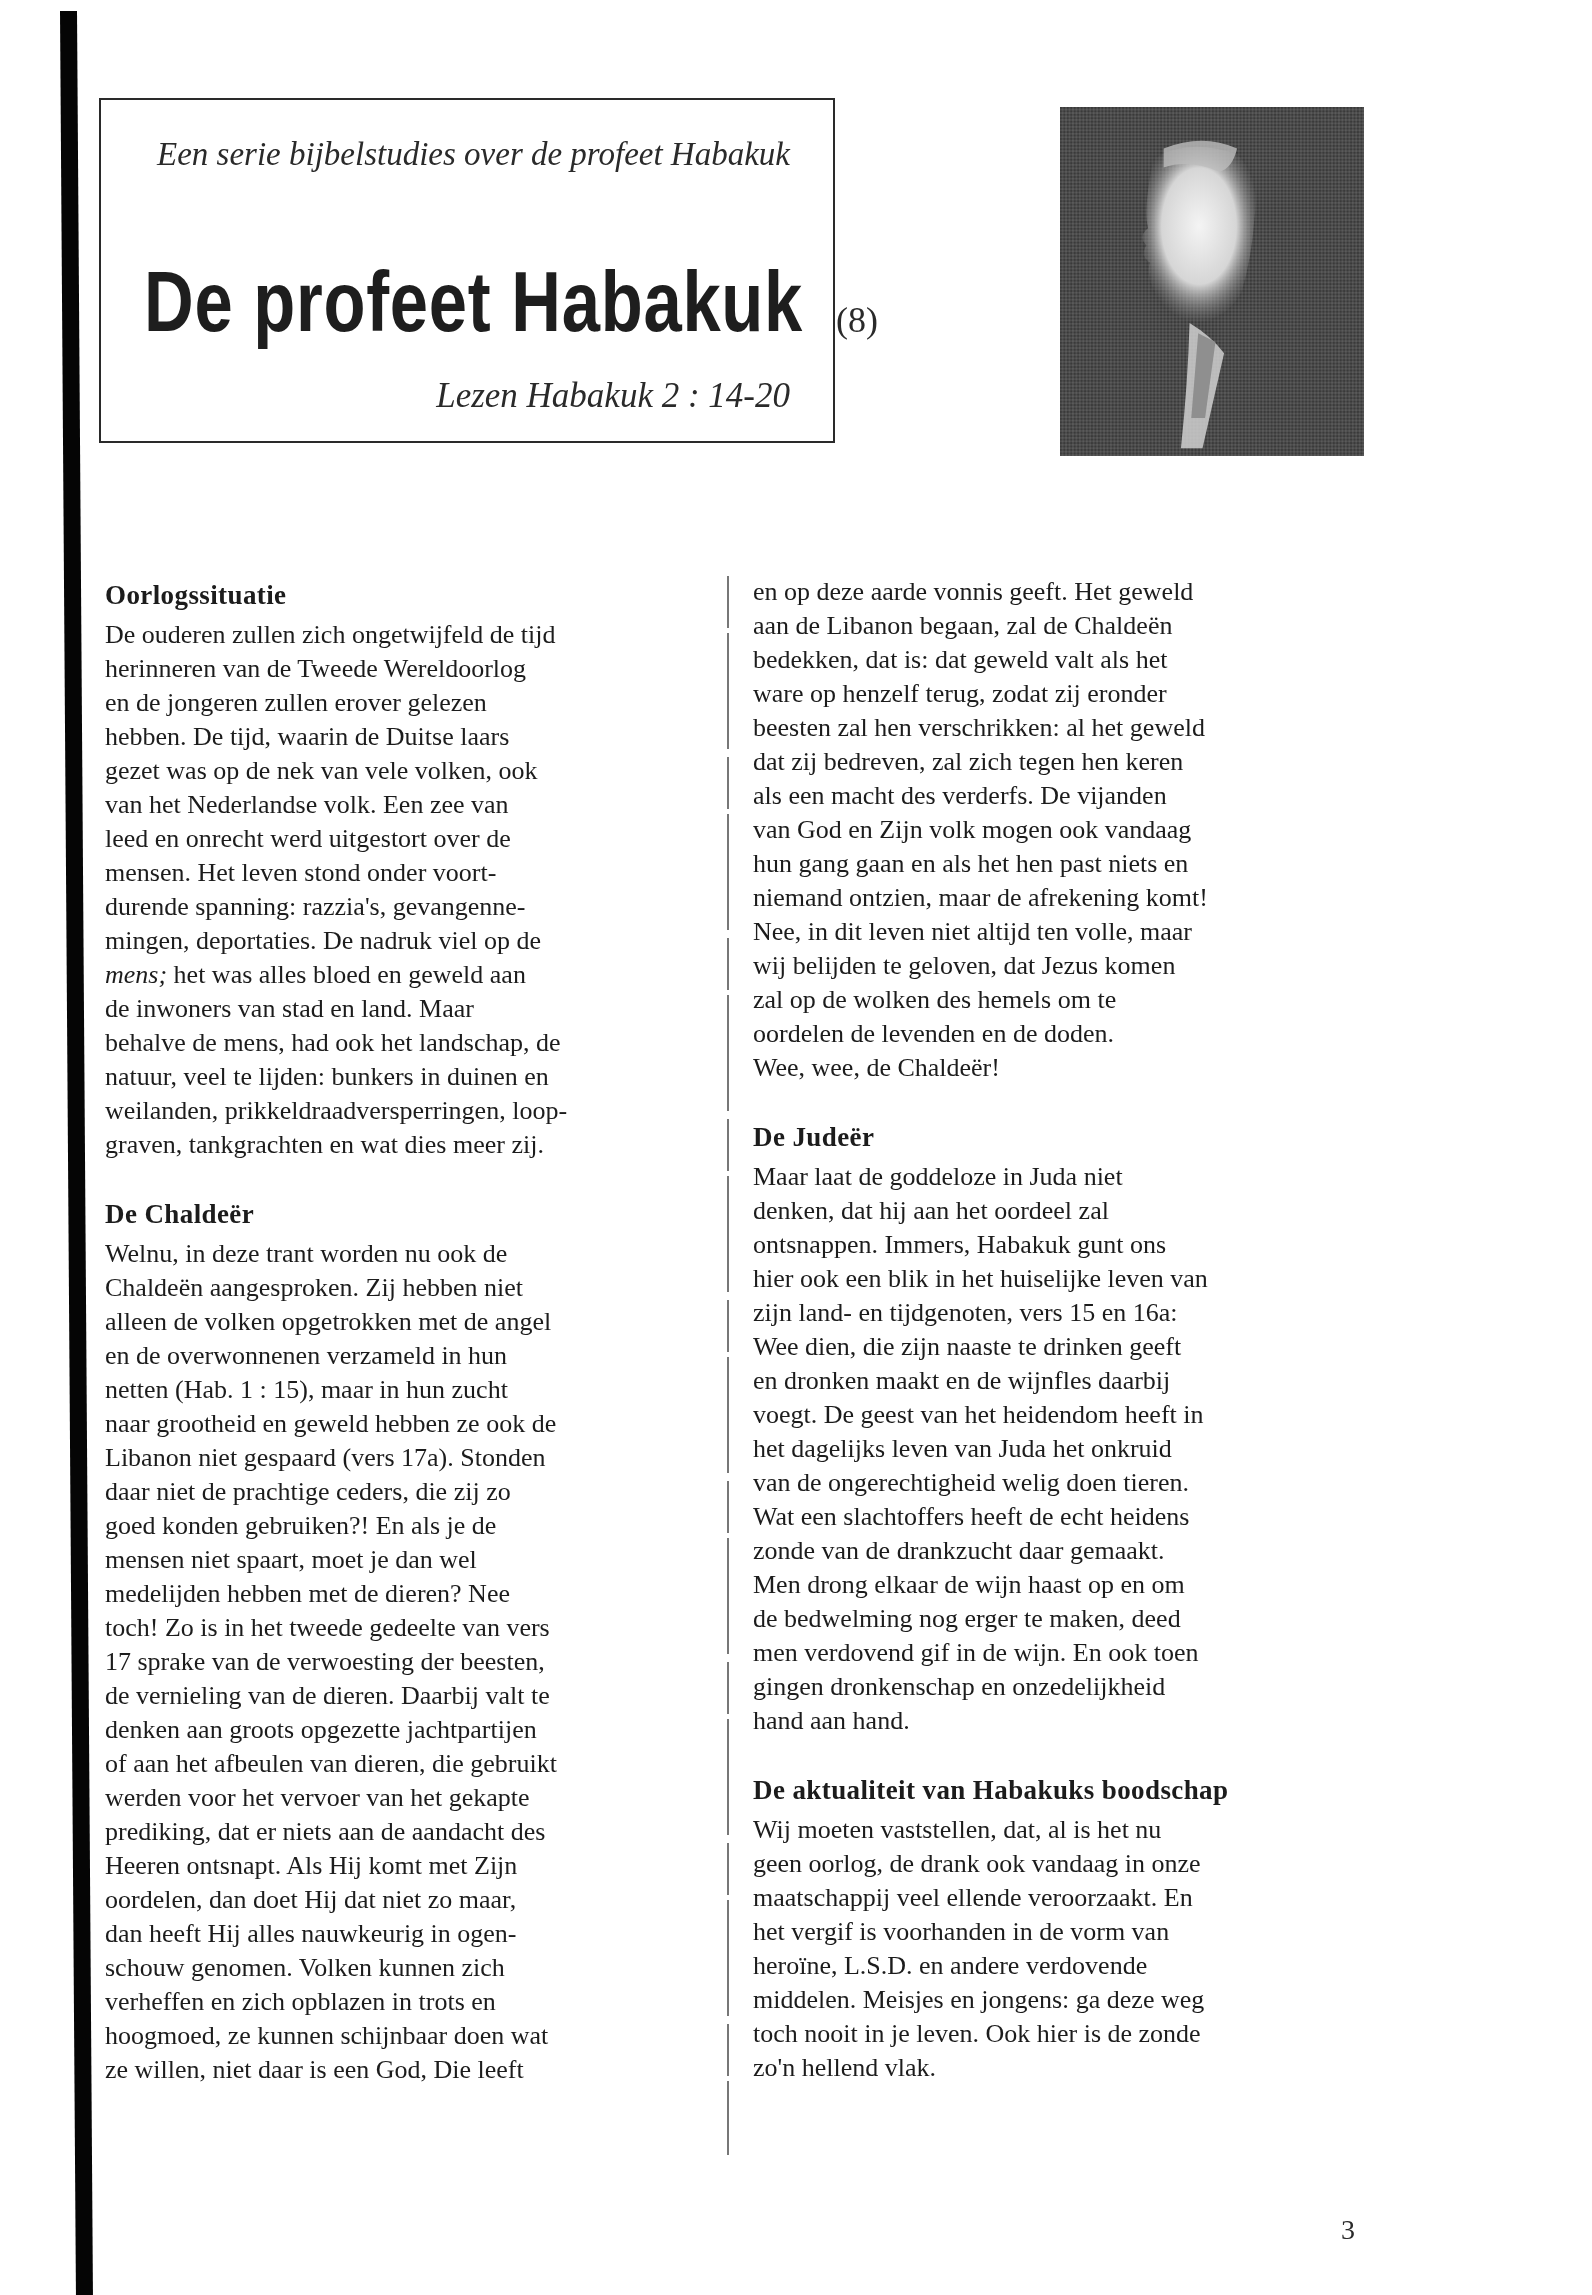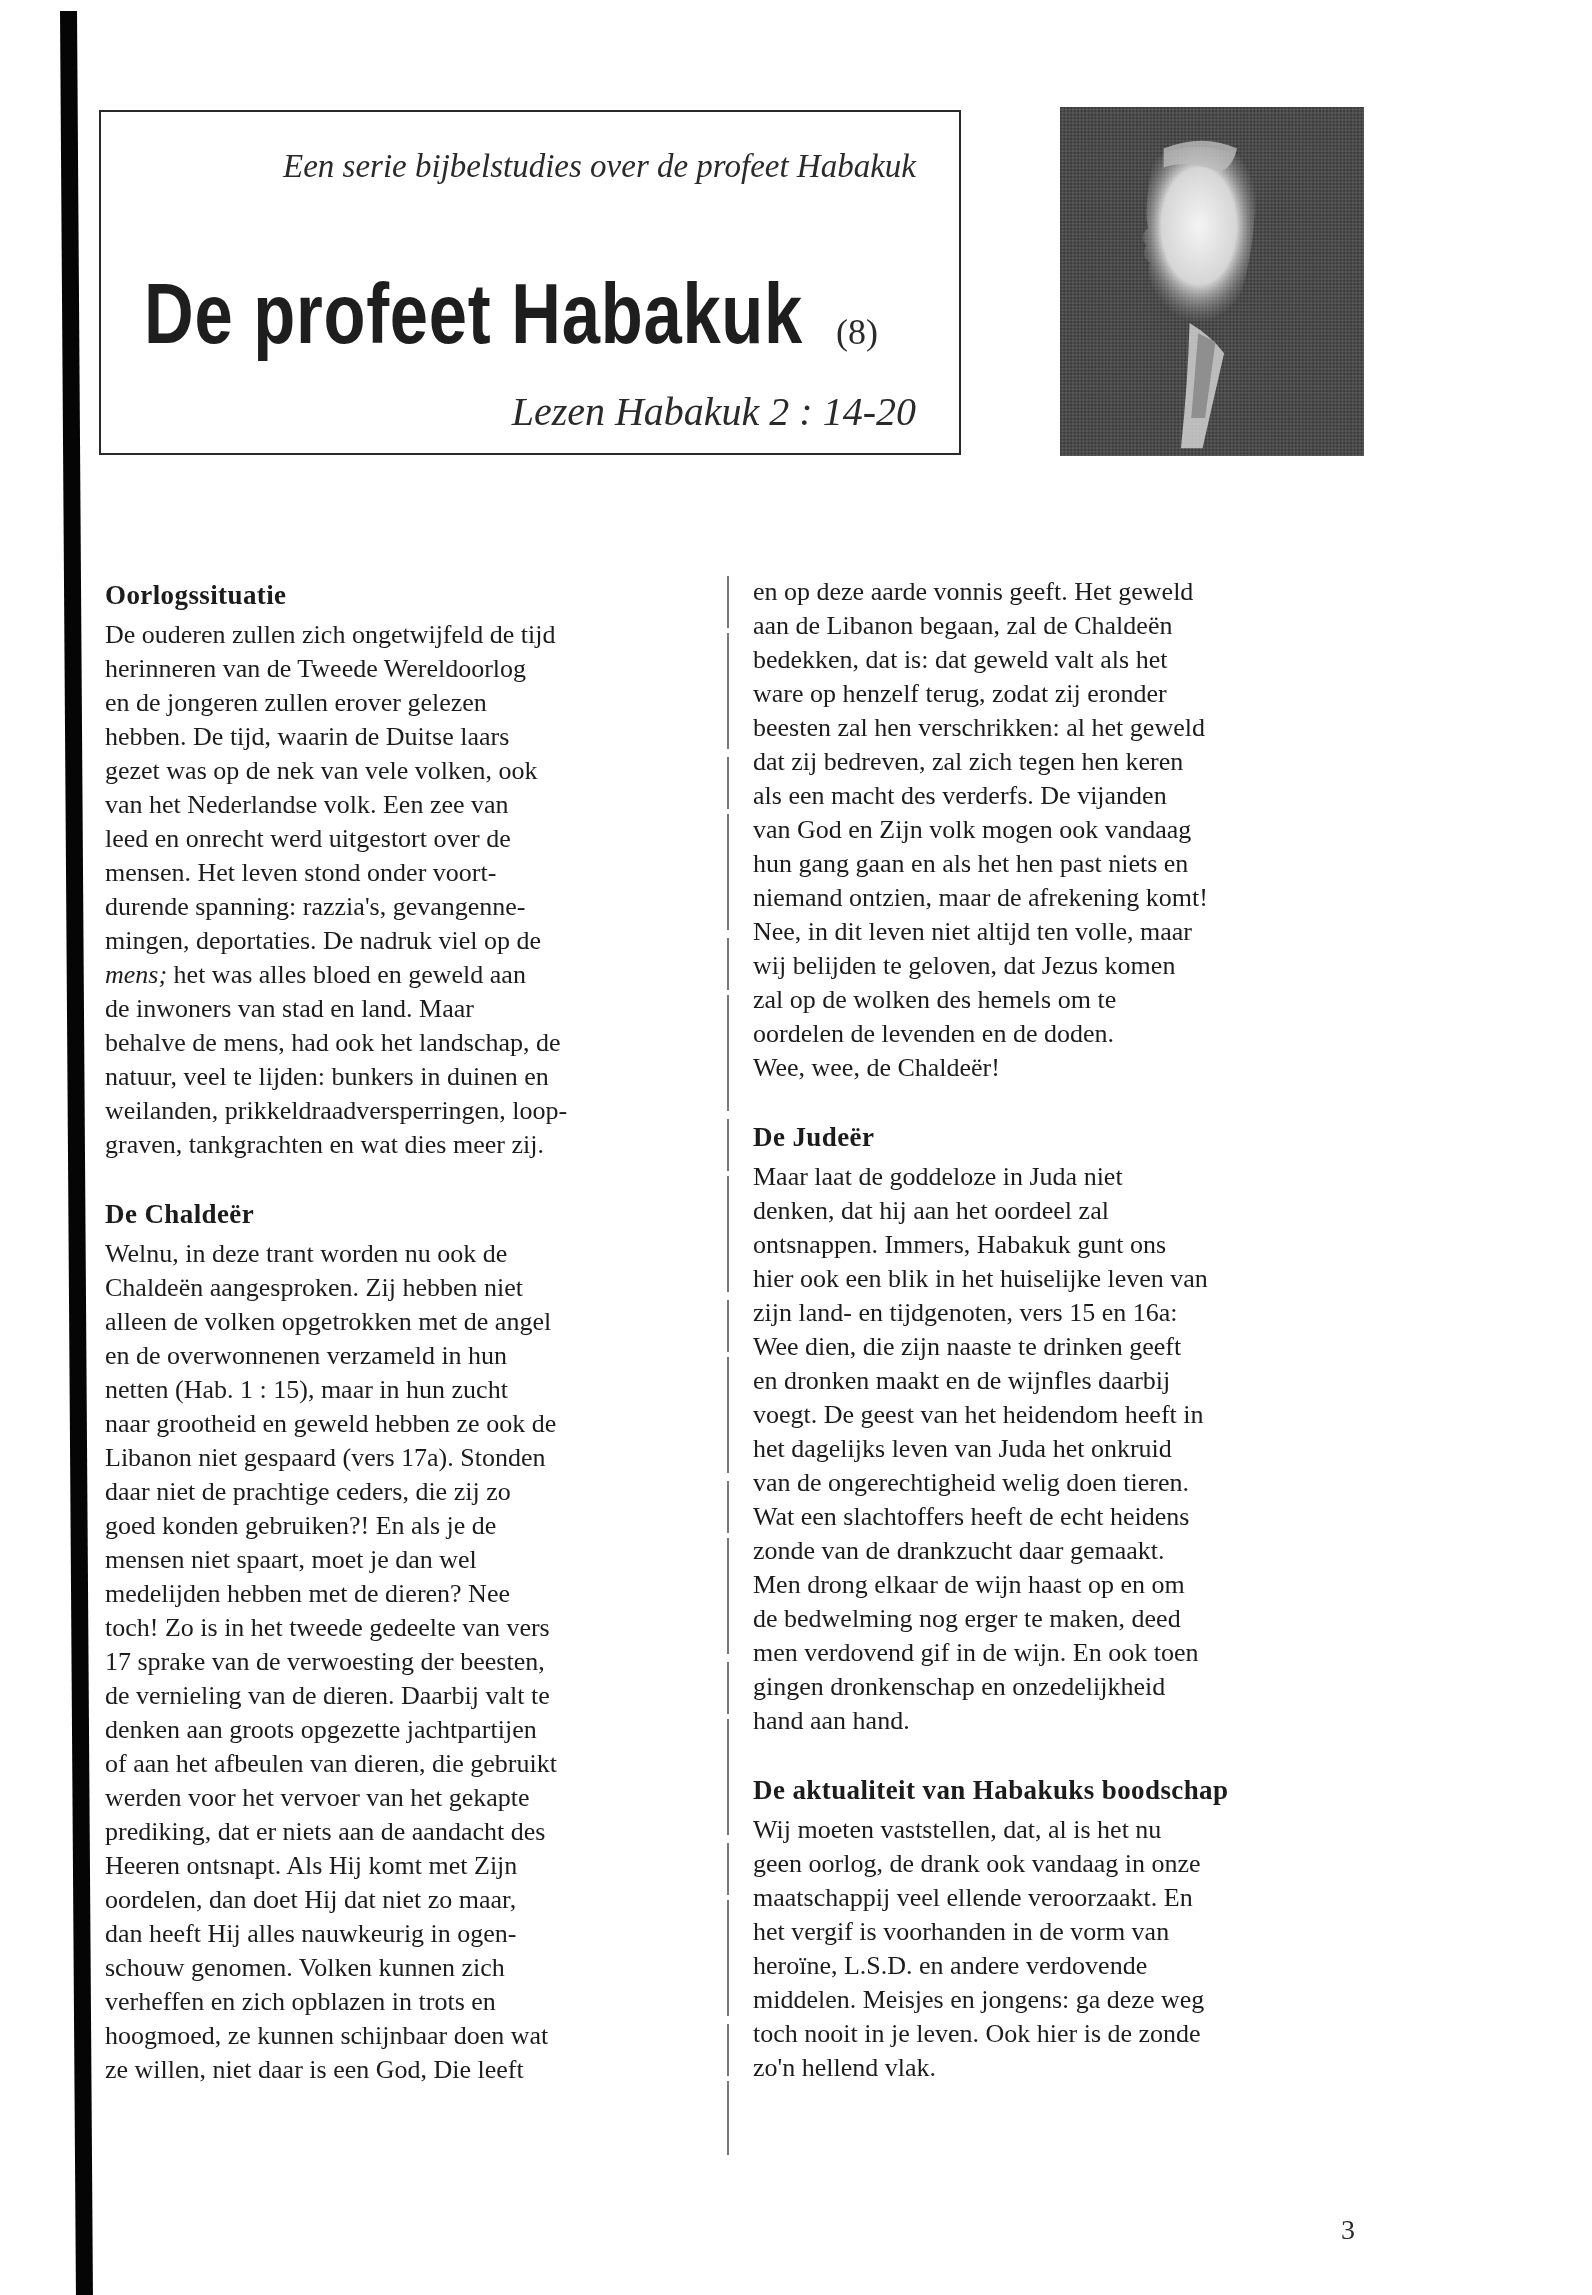--- a/index.html
+++ b/index.html
@@ -1,29 +1,29 @@
 <!DOCTYPE html>
 <html style="font-size:14px"><head>
 <meta charset="utf-8">
 <style>
   html, body { margin: 0; padding: 0; background: #ffffff; }
   body { width: 1592px; height: 2295px; position: relative; overflow: hidden;
          font-family: "Liberation Serif", "DejaVu Serif", serif; color: #1c1c1c; }
   .bar { position: absolute; left: 60px; top: 11.2px; width: 17.3px; height: 2284px;
          background: #050505; transform: skewX(0.4deg); transform-origin: top left; }
-  .header-box { position: absolute; left: 99px; top: 110px; width: 862px; height: 345px;
+  .header-box { position: absolute; left: 99px; top: 98px; width: 736px; height: 345px;
                 border: 2.6px solid #2a2a2a; box-sizing: border-box; }
   .series { position: absolute; right: 43px; top: 36px; font-style: italic; font-size: 33px;
             color: #2a2a2a; white-space: nowrap; }
   .title { position: absolute; left: 43px; top: 152px; white-space: nowrap; }
   .title-main { font-family: "Liberation Sans", "DejaVu Sans", sans-serif; font-weight: 700;
                 font-size: 86px; letter-spacing: 0.9px; color: #1e1e1e;
                 display: inline-block; transform: scaleX(0.80); transform-origin: left center; }
   .title-num { position: absolute; left: 692px; top: 47px; font-size: 36px; color: #2a2a2a; }
-  .reading { position: absolute; right: 43px; top: 276px; font-style: italic; font-size: 40px;
+  .reading { position: absolute; right: 43px; top: 276px; font-style: italic; font-size: 35px;
              color: #2a2a2a; white-space: nowrap; }
   .photo { position: absolute; left: 1060px; top: 107px; width: 304px; height: 349px;
            background: #4a4a4a; overflow: hidden; }
   .photo svg { width: 100%; height: 100%; display: block; }
   .col { position: absolute; top: 578px; width: 617px; }
   .col-left { left: 105px; }
   .col-right { left: 753px; top: 575px; }
   .divider { position: absolute; left: 727px; top: 576px; width: 1.7px; height: 1579px;
              background: repeating-linear-gradient(to bottom, #777 0 52px, transparent 52px 57px, #777 57px 173px, transparent 173px 181px); }
   .line { font-size: 26px; line-height: 34px; white-space: nowrap; display: block; }

